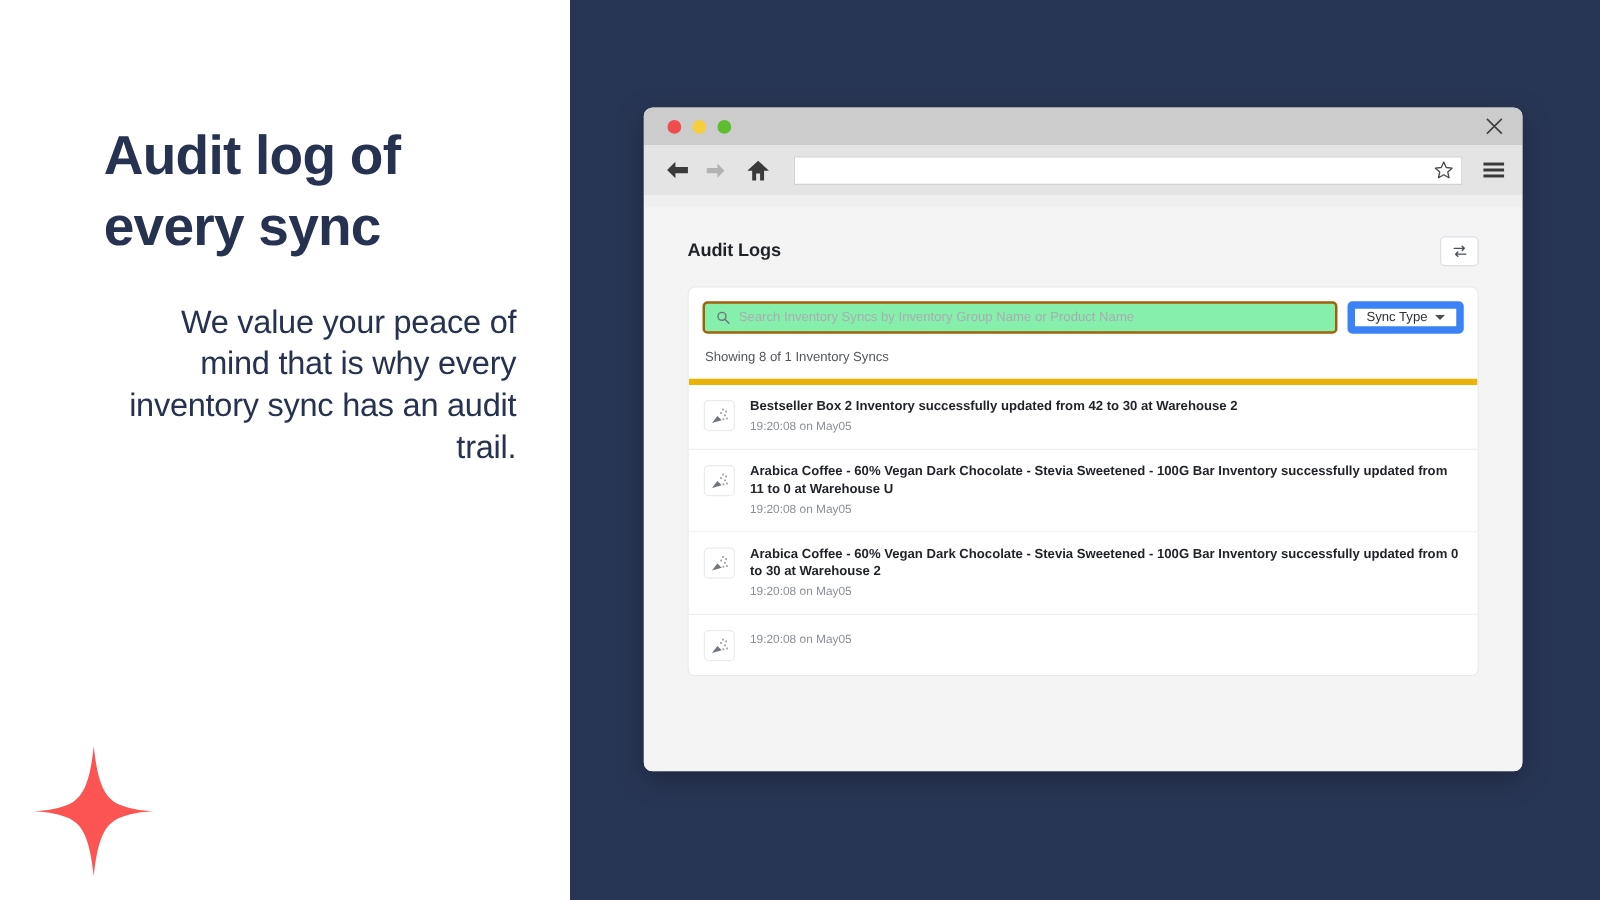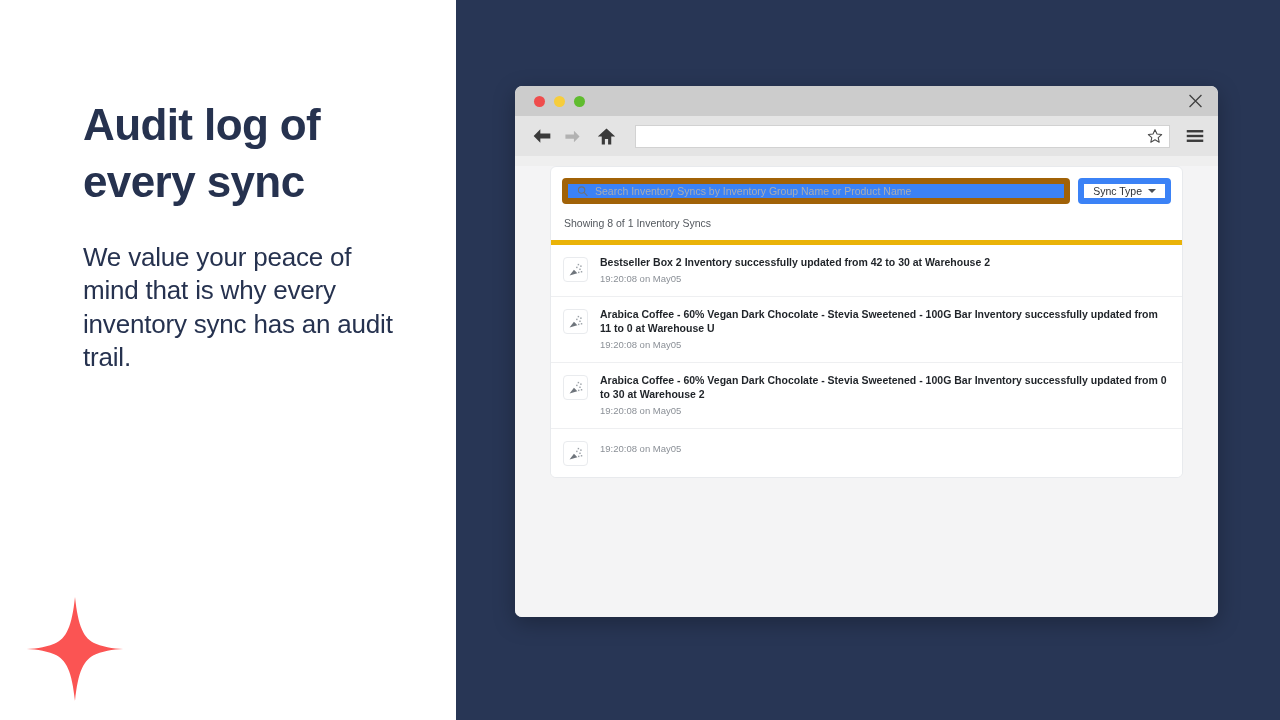--- a/index.html
+++ b/index.html
@@ -28,20 +28,21 @@
     color: #26324f;
   }
   .body-copy {
     position: absolute; left: 83px; top: 241px;
     width: 330px;
     font-size: 26px;
     font-weight: 400;
     line-height: 1.28;
     letter-spacing: -0.2px;
     color: #26324f;
+    text-align: right;
   }
   .body-copy p + p { margin-top: 30px; }
 
   .sparkle { position: absolute; left: 23px; top: 597px; width: 104px; height: 104px; }
 
   
   .right-panel {
     position: absolute; left: 456px; top: 0;
     width: 824px; height: 720px;
     background: #283655;
@@ -137,23 +138,23 @@
     border: 1px solid #e8eaed;
     border-radius: 6px;
     overflow: hidden;
   }
   .card-top { padding: 11px 11px 0 11px; }
   .search-row { display: flex; gap: 8px; align-items: center; }
   .search-wrap {
     flex: 1;
     position: relative;
     height: 26px;
-    border: 6px solid #a16207;
+    border: 2px solid #a16207;
     border-radius: 4px;
-    background: #3b82f6;
+    background: #86efac;
     display: flex; align-items: center;
   }
   .search-ico {
     position: absolute; left: 9px; top: 50%;
     transform: translateY(-50%);
     width: 11px; height: 11px;
     color: #6d7278;
   }
   .search-input {
     border: none; outline: none;
@@ -279,20 +280,29 @@
           <rect x="3" y="10.7" width="18" height="2.6" fill="#3a3a3a"></rect>
           <rect x="3" y="15.9" width="18" height="2.6" fill="#3a3a3a"></rect>
         </svg>
       </span>
     </div>
 
     <div class="tabstrip"></div>
 
     <div class="app">
 
+      <div class="app-header">
+        <div class="app-title">Audit Logs</div>
+        <div class="swap-btn">
+          <svg viewBox="0 0 24 24">
+            <path d="M4 8 H18 M15 5 L18 8 L15 11" fill="none" stroke="#4a4f55" stroke-width="1.9" stroke-linecap="round" stroke-linejoin="round"></path>
+            <path d="M20 16 H6 M9 13 L6 16 L9 19" fill="none" stroke="#4a4f55" stroke-width="1.9" stroke-linecap="round" stroke-linejoin="round"></path>
+          </svg>
+        </div>
+      </div>
 
       <div class="card">
         <div class="card-top">
           <div class="search-row">
             <div class="search-wrap">
               <svg class="search-ico" viewBox="0 0 24 24">
                 <circle cx="10" cy="10" r="7" fill="none" stroke="#6d7278" stroke-width="2.4"></circle>
                 <path d="M15.2 15.2 L22 22" stroke="#6d7278" stroke-width="2.4" stroke-linecap="round"></path>
               </svg>
               <input class="search-input" type="text" placeholder="Search Inventory Syncs by Inventory Group Name or Product Name" style="">

